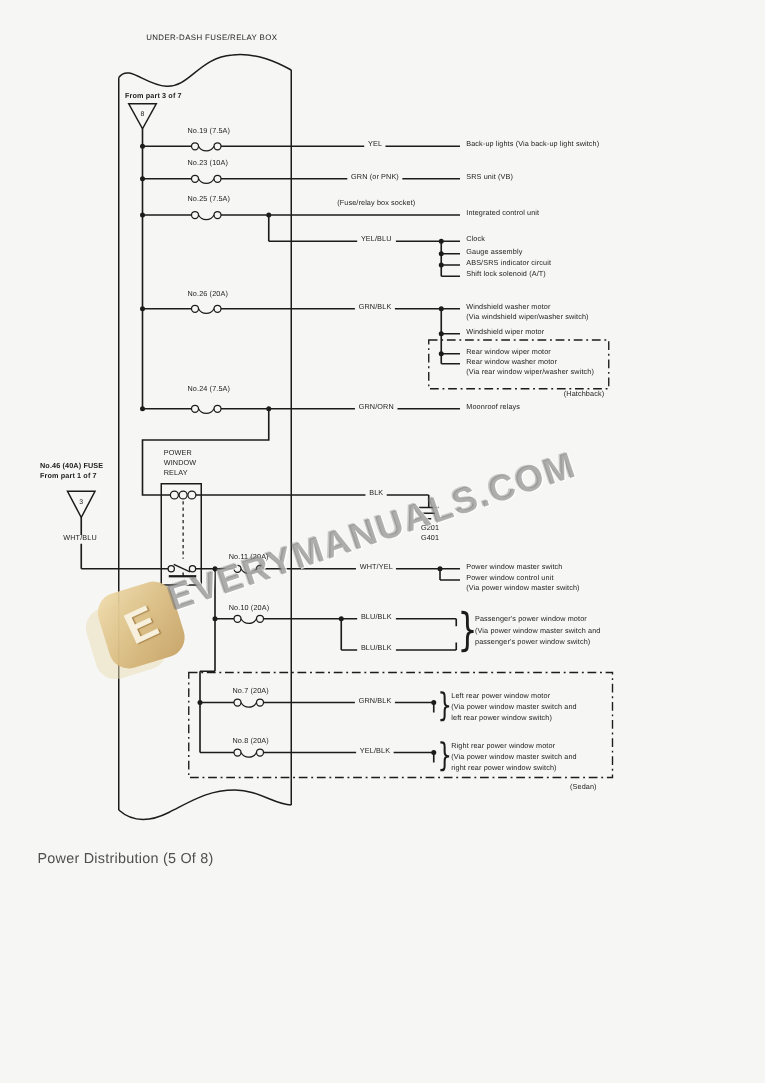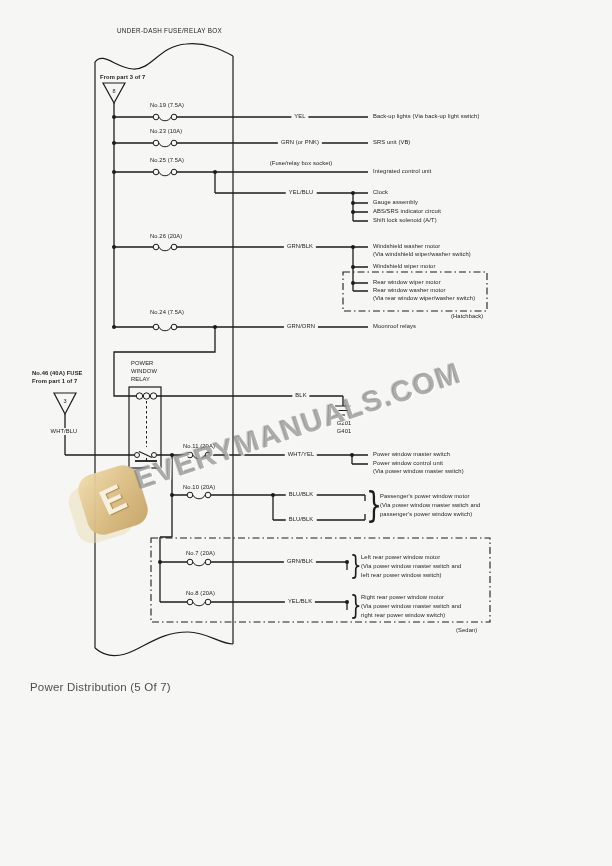--- a/index.html
+++ b/index.html
@@ -255,14 +255,14 @@
   <span class="brace" style="left:366px;top:487px;font-size:36px;line-height:36px;transform:scaleX(.7);">}</span>
   <span class="brace" style="left:350px;top:552px;font-size:26px;line-height:26px;transform:scaleX(.7);">}</span>
   <span class="brace" style="left:350px;top:592px;font-size:26px;line-height:26px;transform:scaleX(.7);">}</span>
 
   <div class="wm-logo-back"></div>
   <div class="wm-logo">
     <span>E</span>
   </div>
   <div class="wm-text">EVERYMANUALS.COM</div>
 
-  <div class="caption">Power Distribution (5 Of 7)</div>
+  <div class="caption">Power Distribution (5 Of 8)</div>
 </div>
 
 </body></html>

